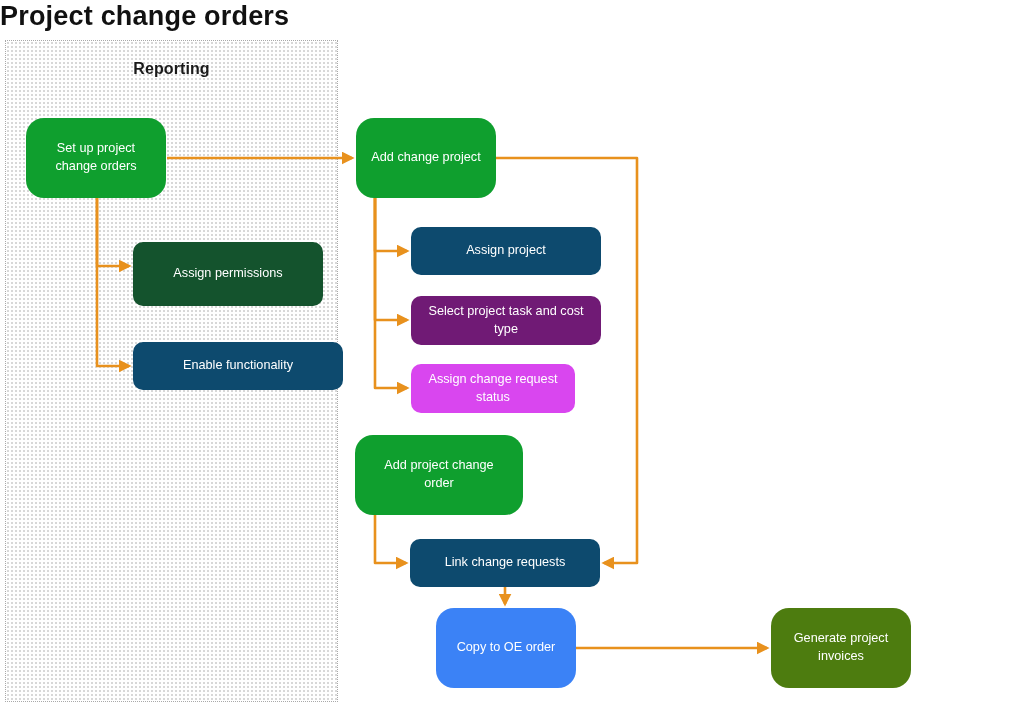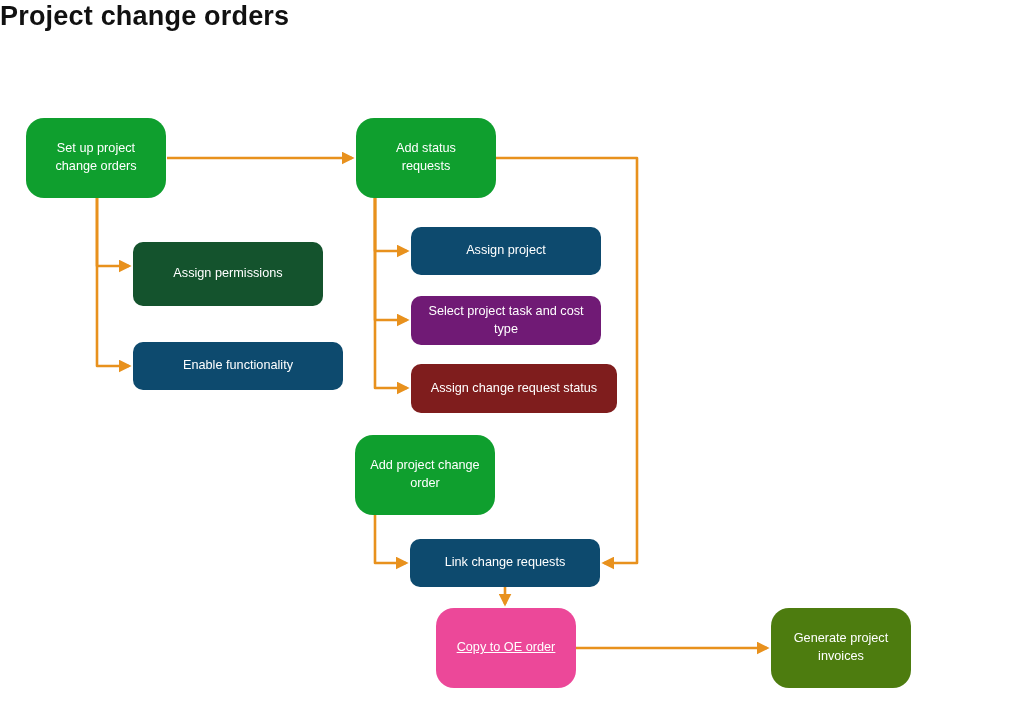--- a/index.html
+++ b/index.html
@@ -87,20 +87,23 @@
     padding: 6px 16px;
   }
 </style>
 </head>
 <body>
 
 <div class="stage">
   <div class="diagram-title">Project change orders</div>
 
   <div class="lanes">
+    <div class="lane stippled" style="width: 333px;">
+      <div class="lane-title">Reporting</div>
+    </div>
   </div>
 
   <svg id="edges" width="1010" height="709" viewBox="0 0 1010 709" xmlns="http://www.w3.org/2000/svg">
     <defs>
       <marker id="arrowhead" markerWidth="5" markerHeight="5" refX="4" refY="2.5" orient="auto">
         <path d="M0,0 L5,2.5 L0,5 Z" fill="#e8911d"></path>
       </marker>
     </defs>
   <polyline points="167,158 352,158" stroke="#e8911d" marker-end="url(#arrowhead)"></polyline>
       <polyline points="97,198 97,266 129,266" stroke="#e8911d" marker-end="url(#arrowhead)"></polyline>
@@ -118,37 +121,37 @@
       <div class="node green" style="left: 26px; top: 118px; width: 140px; height: 80px; background: rgb(15, 159, 46); color: rgb(255, 255, 255);">
         <span>Set up project change orders</span>
       </div>
       <div class="node blue" style="left: 133px; top: 242px; width: 190px; height: 64px; background: #14532d; color: rgb(255, 255, 255);">
         <span>Assign permissions</span>
       </div>
       <div class="node blue" style="left: 133px; top: 342px; width: 210px; height: 48px; background: rgb(13, 74, 110); color: rgb(255, 255, 255);">
         <span>Enable functionality</span>
       </div>
       <div class="node green" style="left: 356px; top: 118px; width: 140px; height: 80px; background: rgb(15, 159, 46); color: rgb(255, 255, 255);">
-        <span>Add status requests</span>
+        <span>Add change project</span>
       </div>
       <div class="node blue" style="left: 411px; top: 227px; width: 190px; height: 48px; background: rgb(13, 74, 110); color: rgb(255, 255, 255);">
         <span>Assign project</span>
       </div>
       <div class="node blue" style="left: 411px; top: 296px; width: 190px; height: 49px; background: #701a75; color: rgb(255, 255, 255);">
         <span>Select project task and cost type</span>
       </div>
-      <div class="node blue" style="left: 411px; top: 364px; width: 206px; height: 49px; background: #7f1d1d; color: rgb(255, 255, 255);">
+      <div class="node blue" style="left: 411px; top: 364px; width: 164px; height: 49px; background: #d946ef; color: rgb(255, 255, 255);">
         <span>Assign change request status</span>
       </div>
-      <div class="node green" style="left: 355px; top: 435px; width: 140px; height: 80px; background: rgb(15, 159, 46); color: rgb(255, 255, 255); align-items: center;">
+      <div class="node green" style="left: 355px; top: 435px; width: 168px; height: 80px; background: rgb(15, 159, 46); color: rgb(255, 255, 255); align-items: center;">
         <span>Add project change order</span>
       </div>
       <div class="node blue" style="left: 410px; top: 539px; width: 190px; height: 48px; background: rgb(13, 74, 110); color: rgb(255, 255, 255);">
         <span>Link change requests</span>
       </div>
-      <div class="node green" style="left: 436px; top: 608px; width: 140px; height: 80px; background: #ec4899; color: rgb(255, 255, 255); text-decoration: underline;">
+      <div class="node green" style="left: 436px; top: 608px; width: 140px; height: 80px; background: #3b82f6; color: rgb(255, 255, 255);">
         <span>Copy to OE order</span>
       </div>
       <div class="node green" style="left: 771px; top: 608px; width: 140px; height: 80px; background: #4d7c0f; color: rgb(255, 255, 255);">
         <span>Generate project invoices</span>
       </div>
     </div>
 </div>
 
 </body></html>

